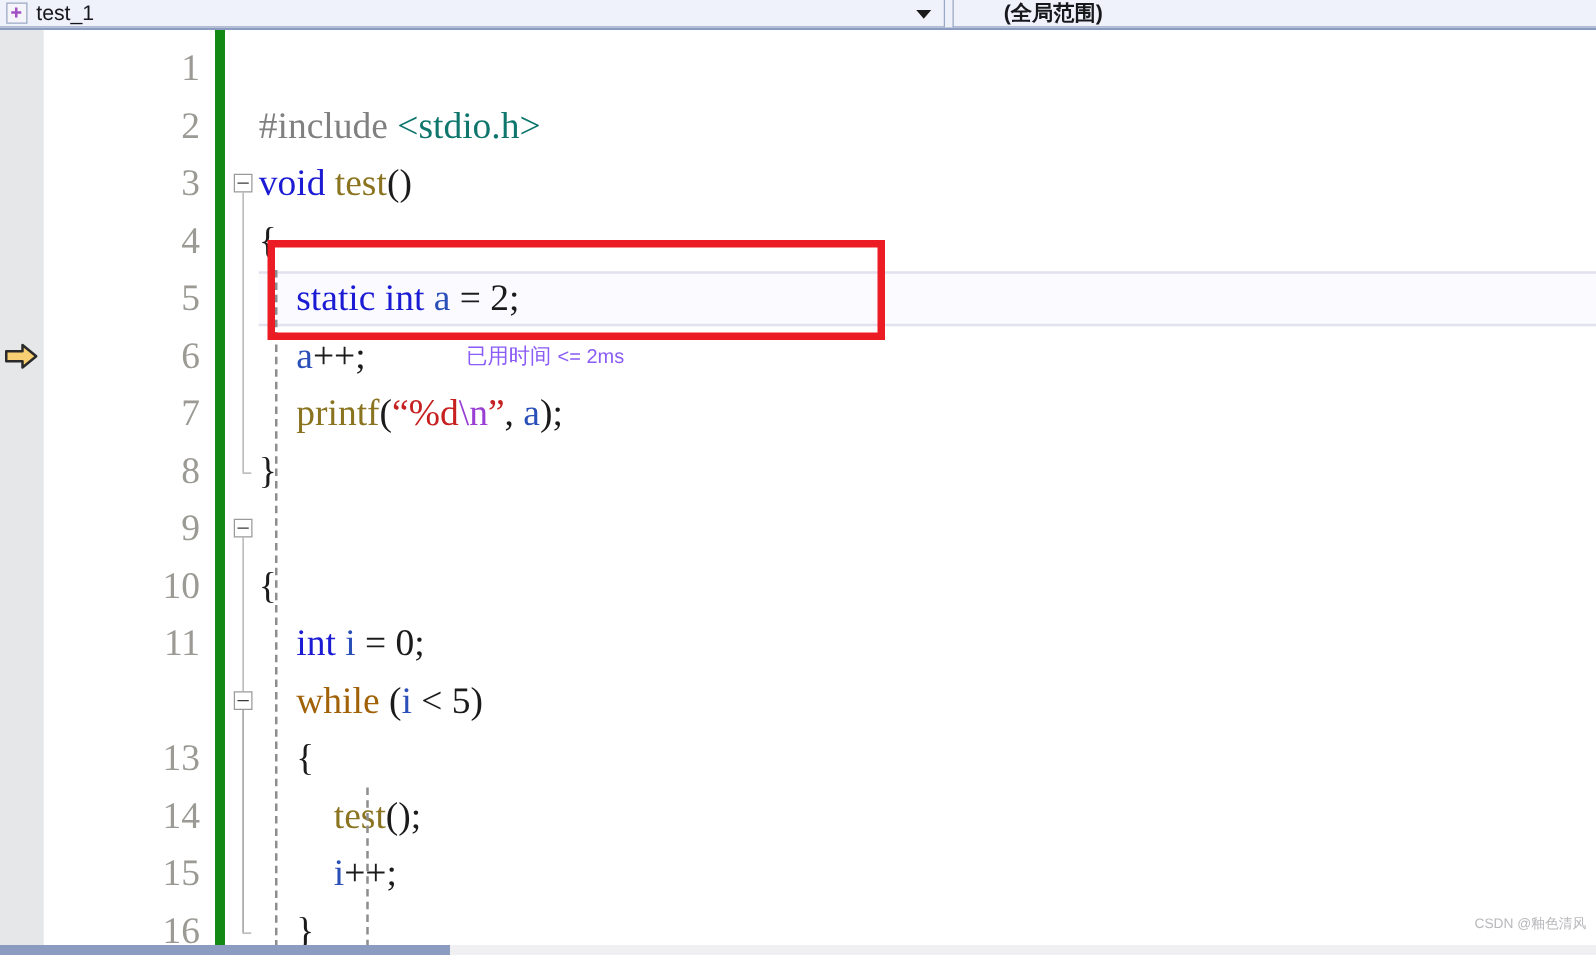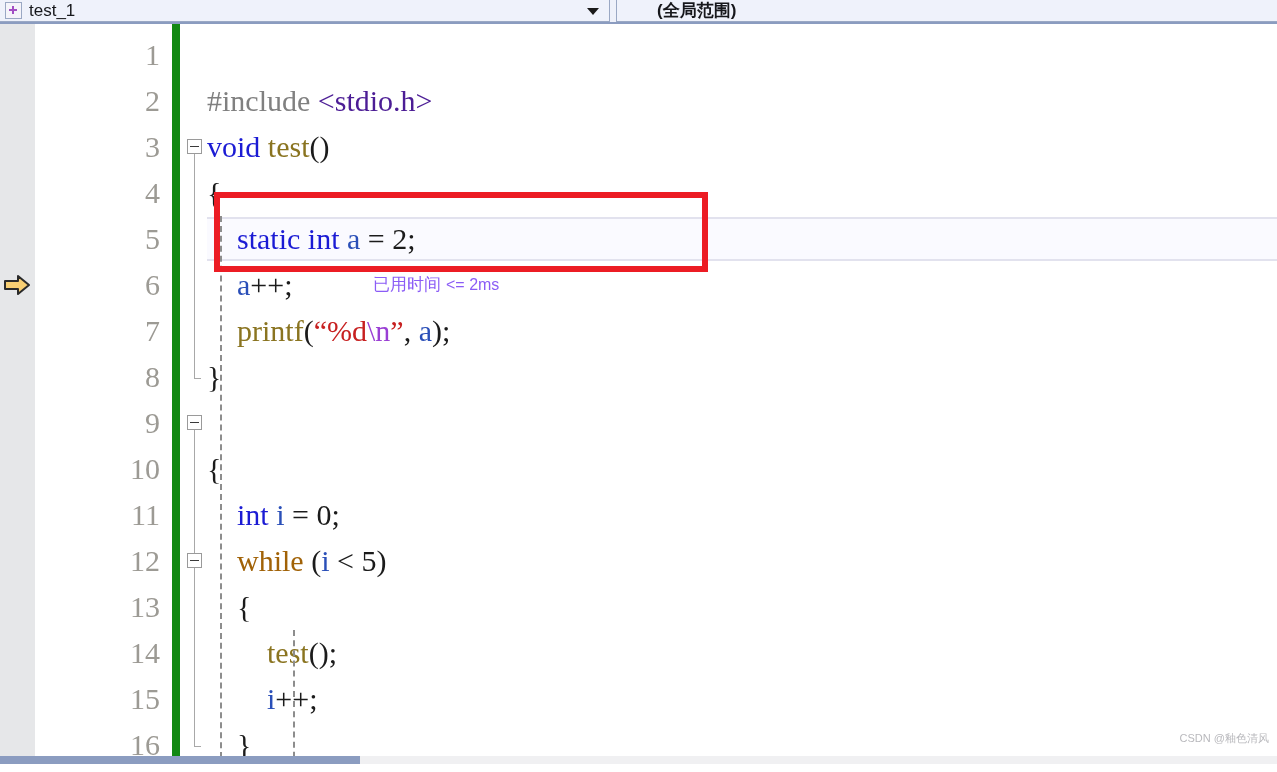--- a/index.html
+++ b/index.html
@@ -27,21 +27,21 @@
   .combo {
     background: #eff2fb;
     border: 1px solid #9aa8c4;
     display: flex;
     align-items: center;
     box-sizing: border-box;
     height: 22px;
     position: relative;
   }
   #combo-scope-left {
-    width: 610px;
+    width: 756px;
     border-left: none;
     border-top: none;
   }
   #combo-scope-right {
     flex: 1;
     border-top: none;
     border-right: none;
     margin-left: 6px;
   }
   .file-icon {
@@ -190,21 +190,21 @@
     position: absolute;
     left: 0;
     height: 46px;
     line-height: 46px;
     white-space: pre;
     font-family: "Liberation Serif", serif;
     font-size: 30px;
     color: #1b1b1b;
   }
   .tok-pre   { color: #808080; }
-  .tok-inc   { color: #4c1d95; }
+  .tok-inc   { color: #0f766e; }
   .tok-kw    { color: #1b1bd4; }
   .tok-ctl   { color: #a16207; }
   .tok-fn    { color: #8a7420; }
   .tok-var   { color: #2a4fb8; }
   .tok-str   { color: #c72020; }
   .tok-esc   { color: #9a3fd4; }
 
   
   .indent-guide {
     position: absolute;
@@ -296,21 +296,20 @@
       <div class="lnum" style="top: 54px;">2</div>
       <div class="lnum" style="top: 100px;">3</div>
       <div class="lnum" style="top: 146px;">4</div>
       <div class="lnum" style="top: 192px;">5</div>
       <div class="lnum" style="top: 238px;">6</div>
       <div class="lnum" style="top: 284px;">7</div>
       <div class="lnum" style="top: 330px;">8</div>
       <div class="lnum" style="top: 376px;">9</div>
       <div class="lnum" style="top: 422px;">10</div>
       <div class="lnum" style="top: 468px;">11</div>
-      <div class="lnum" style="top: 514px;">12</div>
       <div class="lnum" style="top: 560px;">13</div>
       <div class="lnum" style="top: 606px;">14</div>
       <div class="lnum" style="top: 652px;">15</div>
       <div class="lnum" style="top: 698px;">16</div>
     </div>
 
   <div id="change-bar"></div>
 
   <div id="fold-margin">
       <div class="fold-box" style="top: 115px;"></div>

